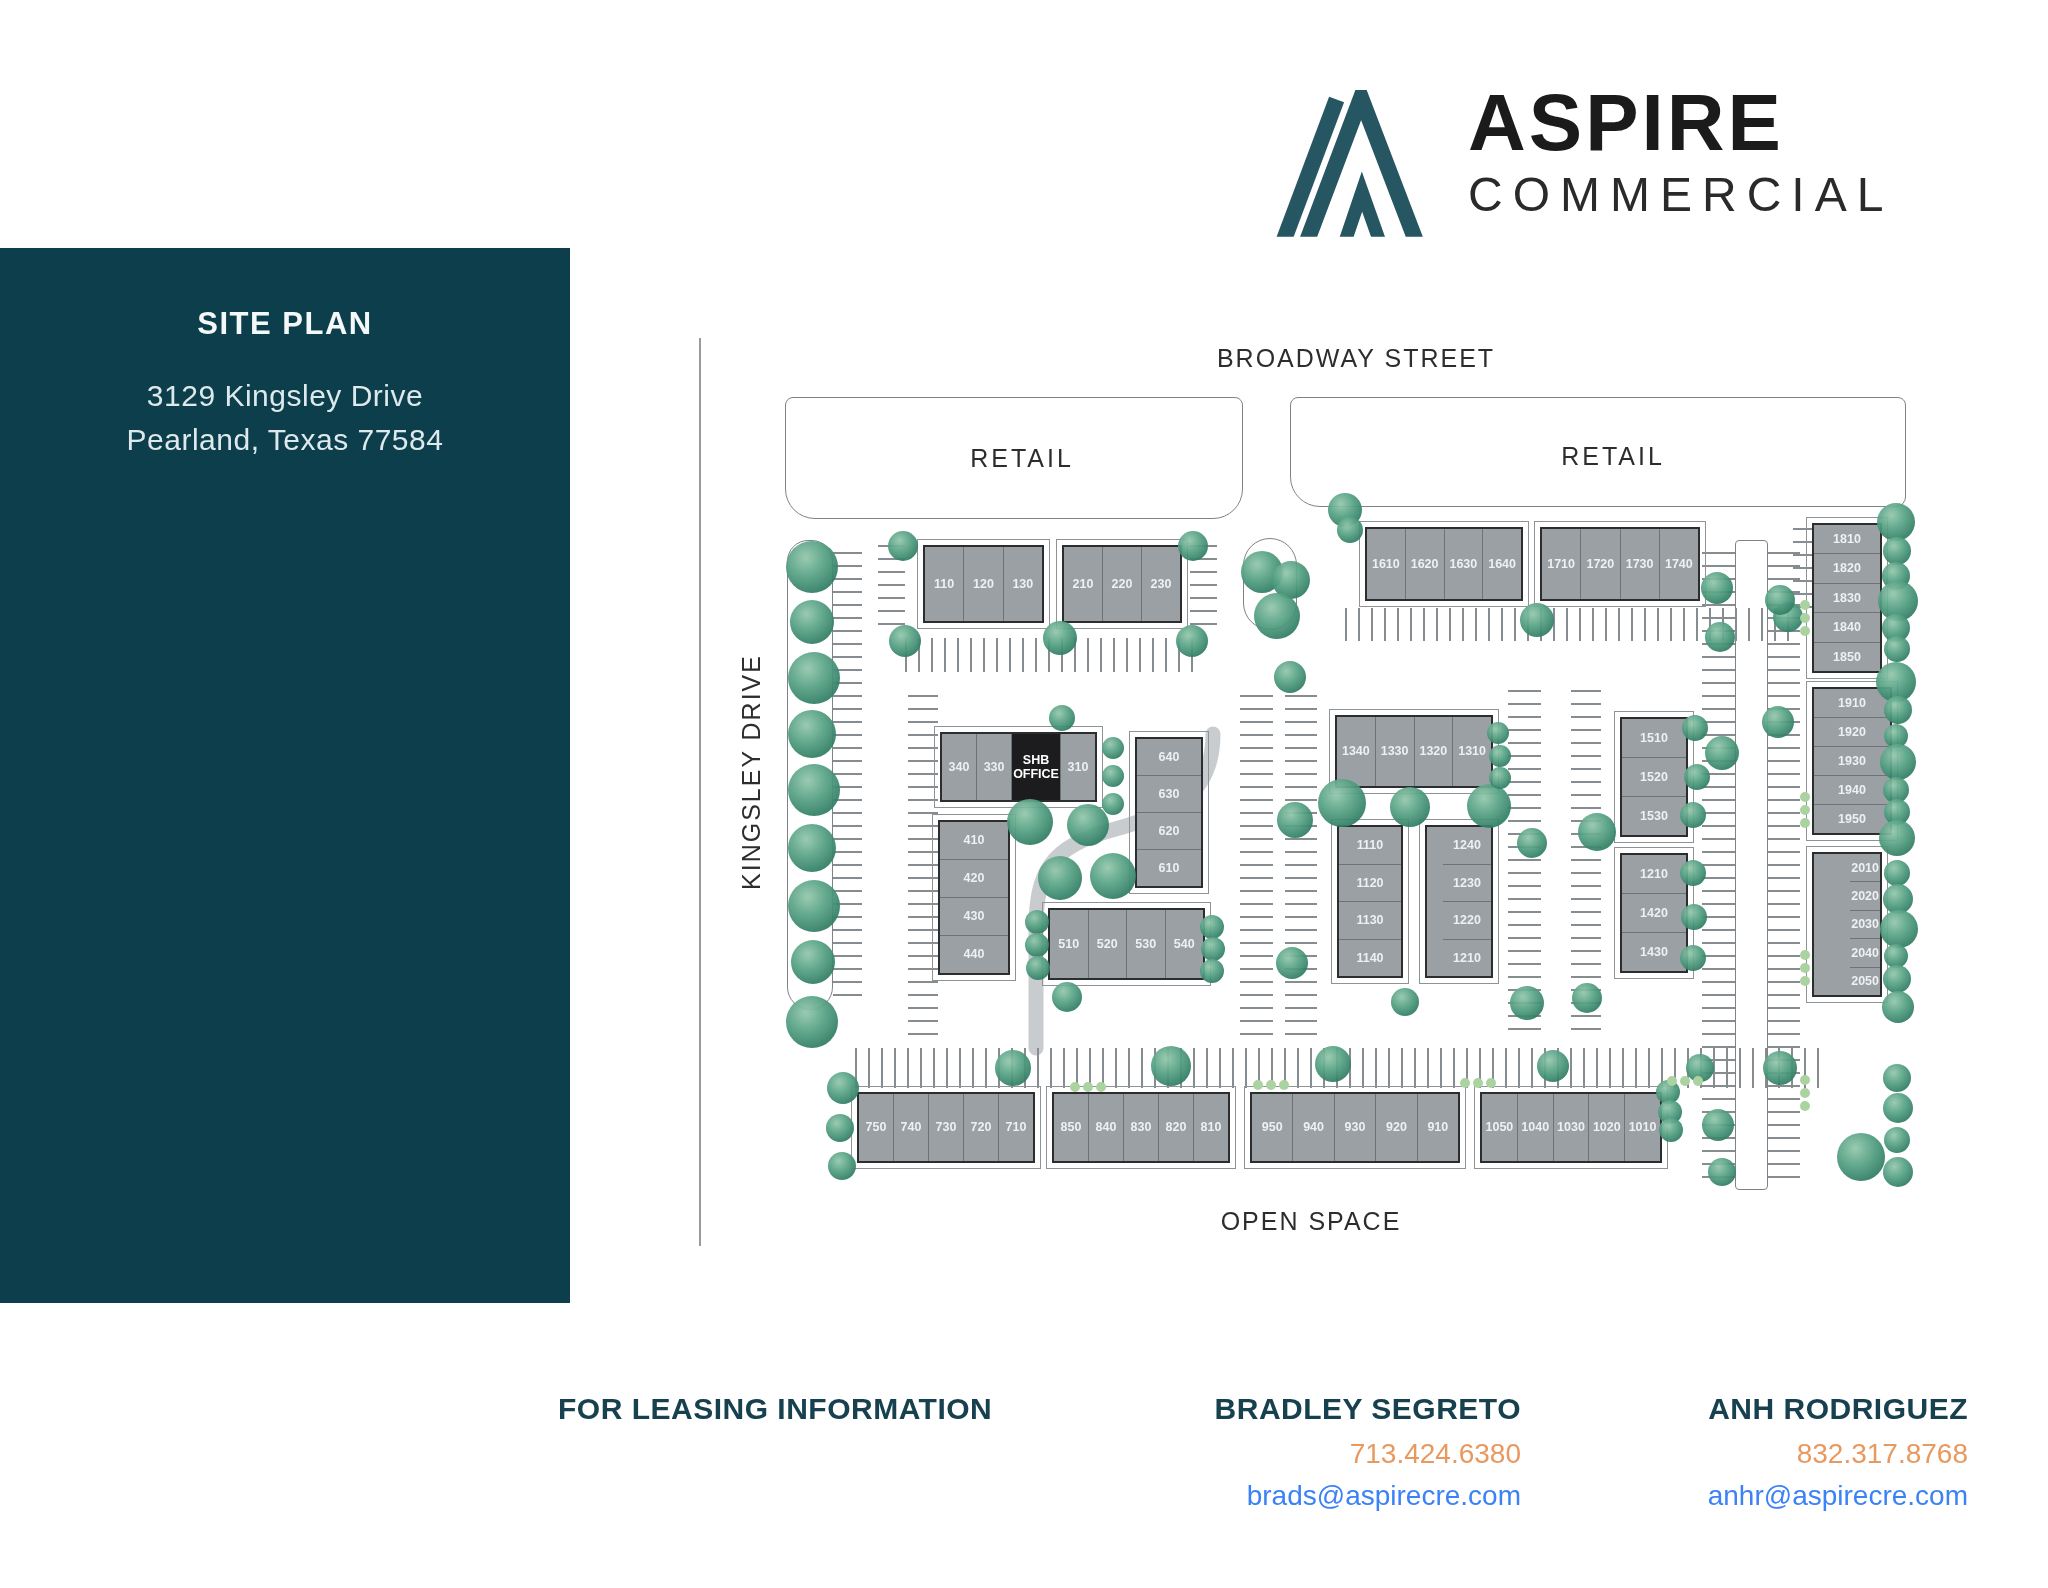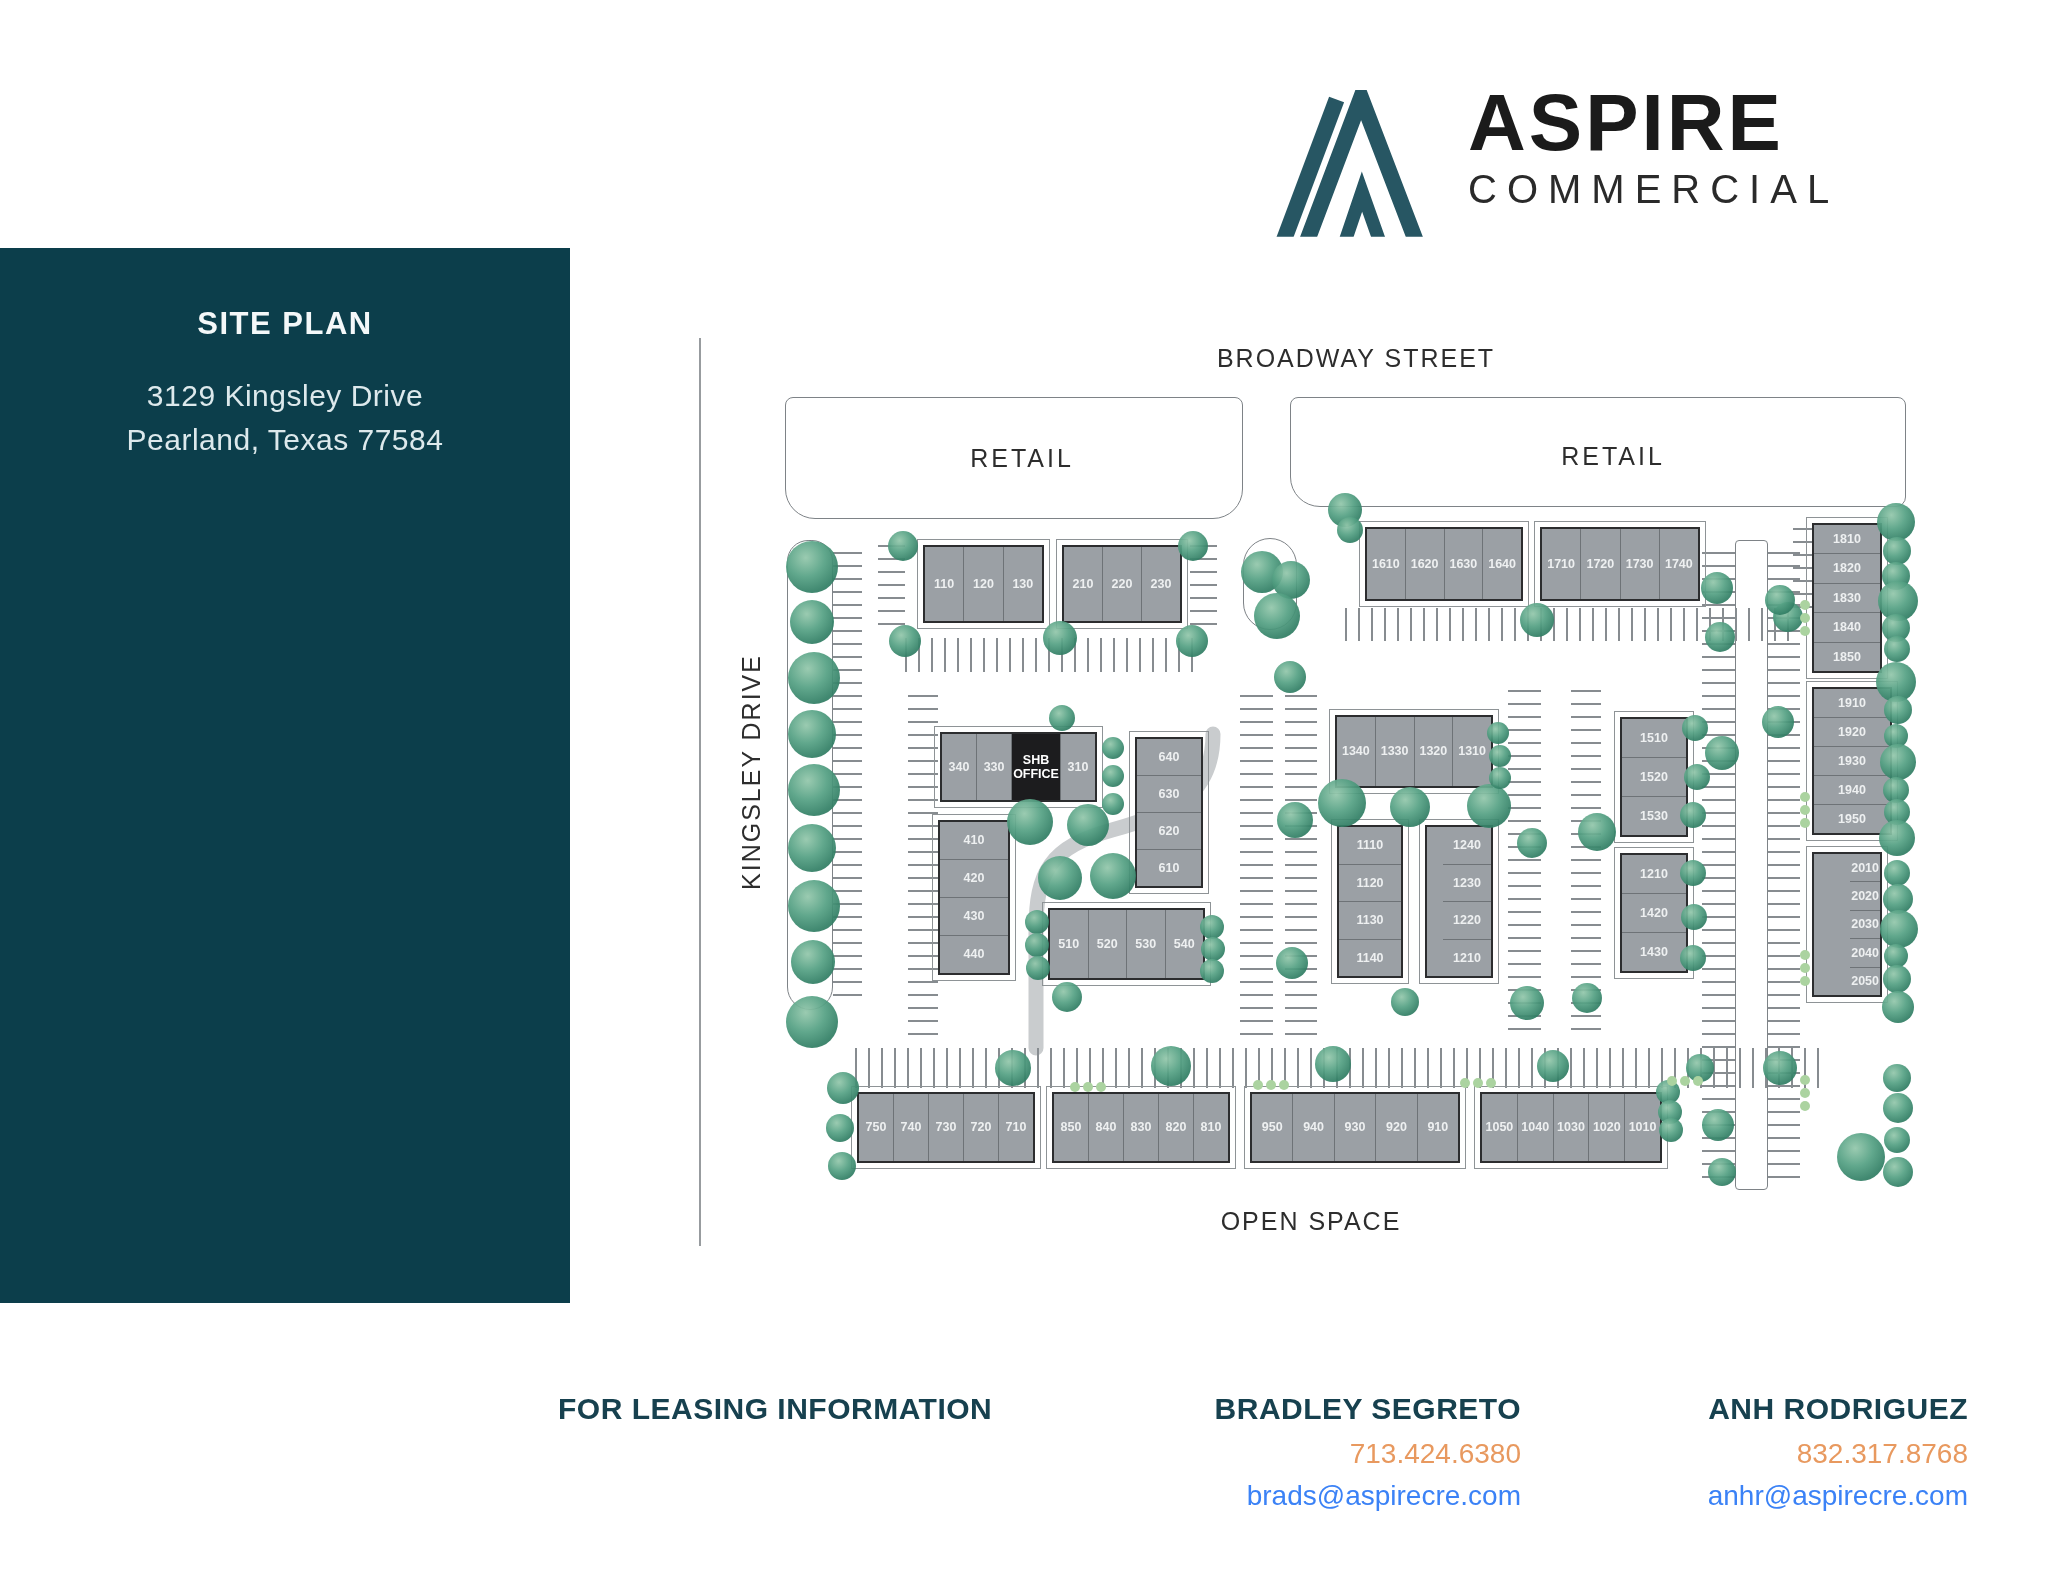--- a/index.html
+++ b/index.html
@@ -4,21 +4,21 @@
 <style>
   * { margin:0; padding:0; box-sizing:border-box; }
   html,body { background:#ffffff; }
   .page { position:relative; width:2048px; height:1588px; background:#ffffff;
           overflow:hidden; font-family:"Liberation Sans", sans-serif; }
 
   
   .logo { position:absolute; left:1252px; top:84px; display:flex; align-items:flex-start; gap:28px; }
   .logo-mark { width:188px; height:172px; flex:0 0 auto; }
   .logo-title { font-size:80px; font-weight:700; letter-spacing:3px; color:#1b1b1b; line-height:0.98; }
-  .logo-sub   { font-size:40px; font-weight:400; letter-spacing:10px; color:#2a2a2a; margin-top:5px; }
+  .logo-sub   { font-size:48px; font-weight:400; letter-spacing:10px; color:#2a2a2a; margin-top:5px; }
 
   
   .sidebar { position:absolute; left:0; top:248px; width:570px; height:1055px;
              background:#0c3e4b; color:#fff; text-align:center; padding:58px 40px 0 40px; }
   .sidebar-title { font-size:31px; font-weight:700; letter-spacing:1.5px; color:#f4f8f9; }
   .sidebar-addr  { margin-top:32px; font-size:30px; font-weight:400; line-height:1.45;
                    color:#dde9ec; letter-spacing:0.5px; }
 
   
   .fl-heading { position:absolute; left:558px; top:1392px; font-size:30px; font-weight:800;

